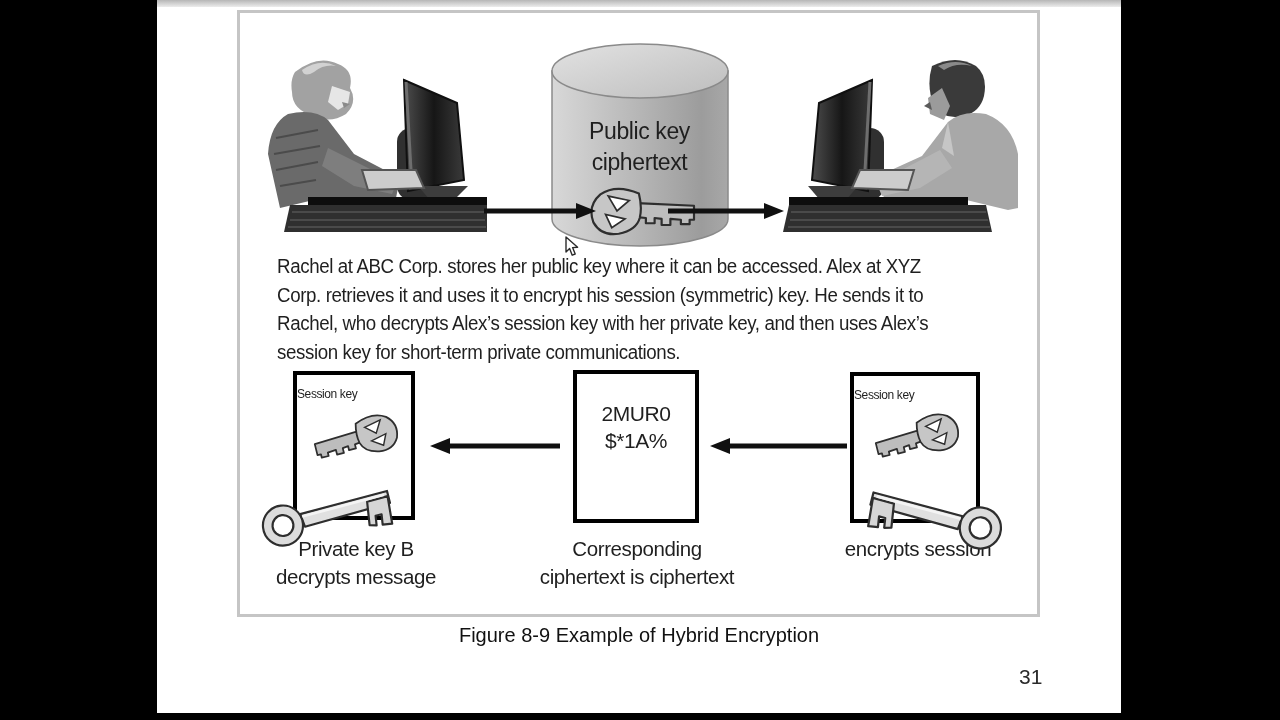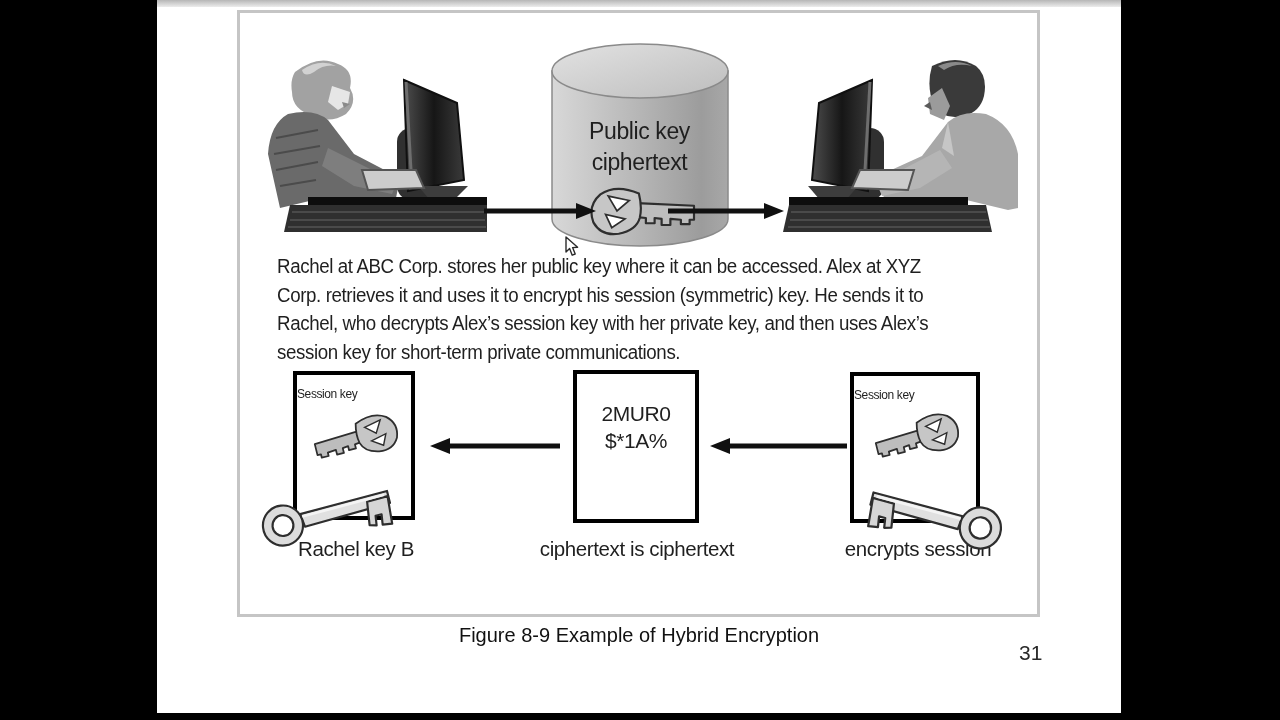--- a/index.html
+++ b/index.html
@@ -23,21 +23,21 @@
   .box-right{left:610px;top:359px;width:130px;height:151px;}
   .box-title{position:absolute;left:0;top:12px;width:100%;text-align:left;font-size:12px;}
   .cipher{position:absolute;left:0;top:26px;width:100%;text-align:center;
           font-size:21px;line-height:27px;}
   .box-label{text-align:center;font-size:20.5px;line-height:28px;}
   .lbl-left{left:26px;top:522px;width:180px;}
   .lbl-mid{left:297px;top:522px;width:200px;}
   .lbl-right{left:588px;top:522px;width:180px;}
   .caption{position:absolute;left:0;top:624px;width:964px;text-align:center;
            font-size:20px;color:#111;}
-  .page-num{position:absolute;left:862px;top:641px;width:60px;font-size:21px;color:#2a2a2a;}
+  .page-num{position:absolute;left:862px;top:665px;width:60px;font-size:21px;color:#2a2a2a;}
   svg{display:block;}
 </style>
 </head>
 <body>
 
 <div class="stage">
 
   <svg width="0" height="0" style="position:absolute" aria-hidden="true">
     <defs>
       <linearGradient id="cylbody" x1="0" y1="0" x2="1" y2="0">
@@ -160,30 +160,32 @@
       <div class="abs dbox box-left">
         <div class="box-title fig-text">Session key</div>
         <svg class="abs" style="left:14px;top:33px" width="92" height="60" viewBox="0 0 130 64">
           <use href="#sym-modern-key" transform="rotate(-14 65 32)"></use>
         </svg>
       </div>
       <svg class="abs" style="left:18px;top:448px;z-index:3" width="148" height="96" viewBox="0 0 170 80">
         <use href="#sym-skeleton-key" transform="rotate(-6 85 40)"></use>
       </svg>
       <div class="abs fig-text box-label lbl-left">
-        <div>Rachel key B</div>
+        <div>Private key B</div>
+        <div>decrypts message</div>
       </div>
 
       <div class="abs dbox box-mid">
         <div class="cipher fig-text">
           <div>2MUR0</div>
           <div>$*1A%</div>
         </div>
       </div>
       <div class="abs fig-text box-label lbl-mid">
+        <div>Corresponding</div>
         <div>ciphertext is ciphertext</div>
       </div>
 
       <div class="abs dbox box-right">
         <div class="box-title fig-text">Session key</div>
         <svg class="abs" style="left:18px;top:31px" width="92" height="60" viewBox="0 0 130 64">
           <use href="#sym-modern-key" transform="rotate(-14 65 32)"></use>
         </svg>
       </div>
       <svg class="abs" style="left:614px;top:452px;z-index:3" width="152" height="92" viewBox="0 0 170 80">

